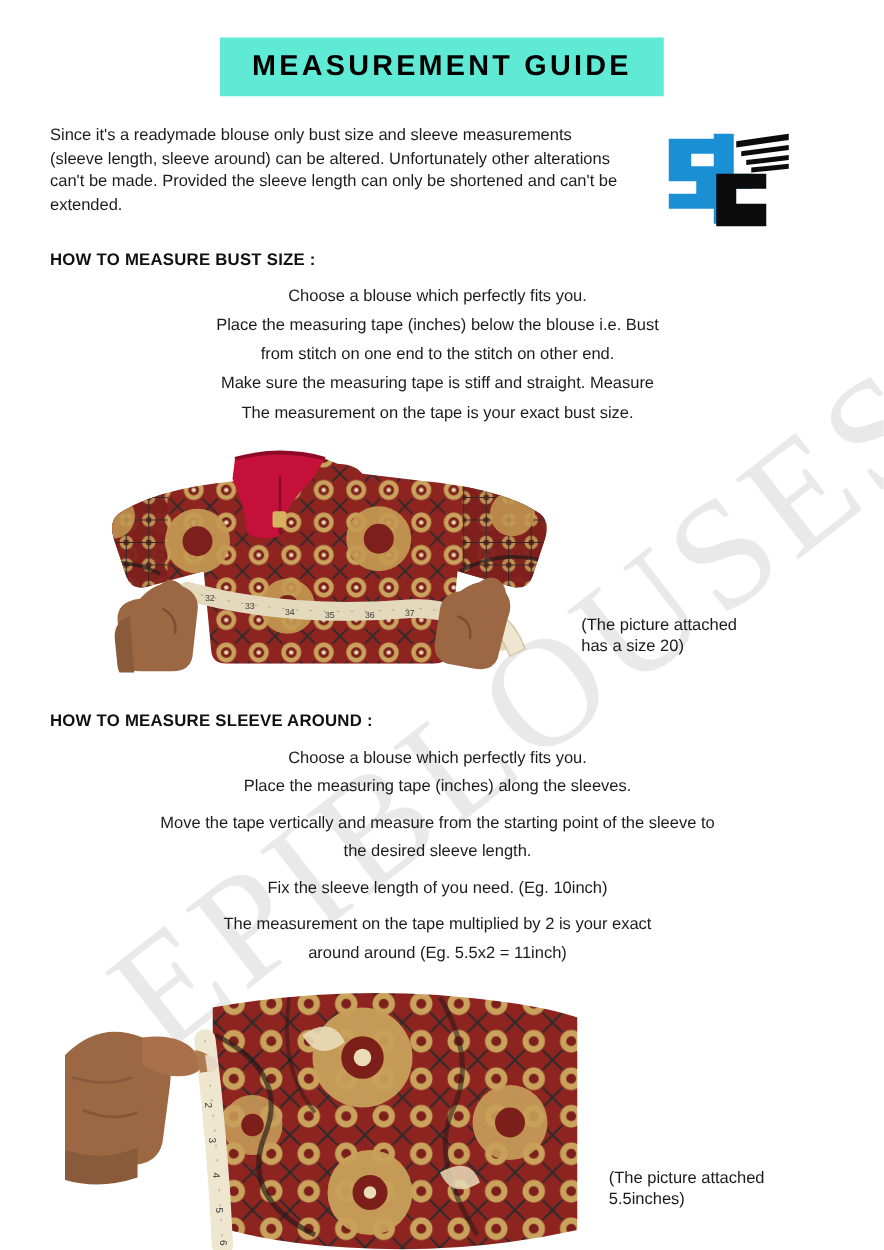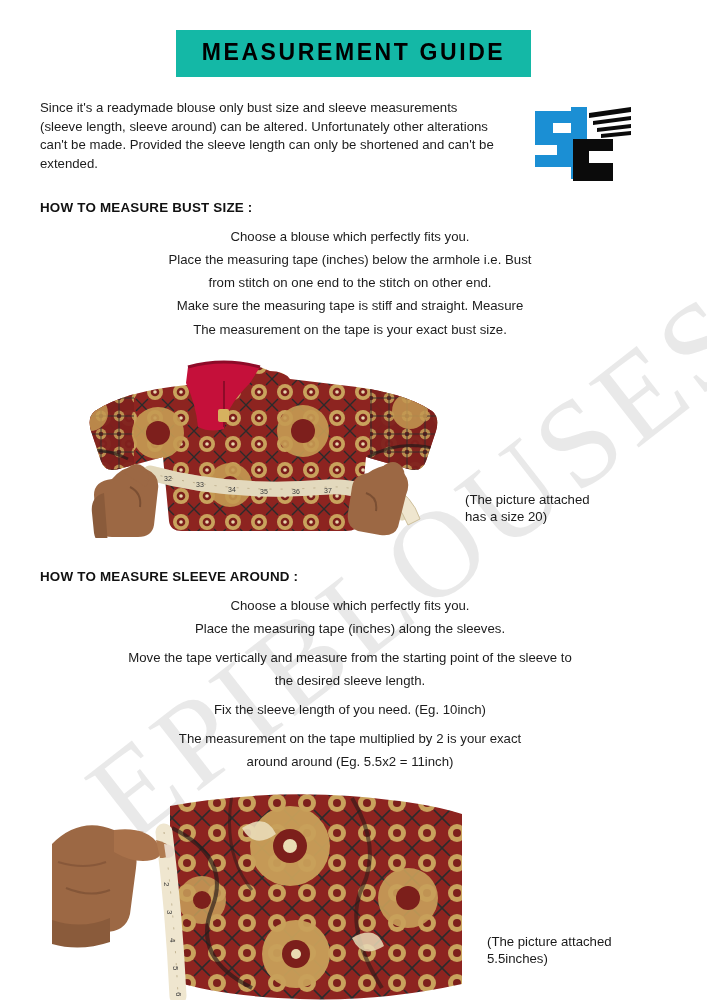--- a/index.html
+++ b/index.html
@@ -47,21 +47,21 @@
     padding: 0 0 0 0;
   }
 
   
   .title-wrap {
     margin: 30px 0 0 0;
     display: flex;
     justify-content: center;
   }
   .title-box {
-    background: #14b8a6;
+    background: #5eead4;
     padding: 9px 26px 11px 26px;
     display: inline-block;
   }
   .title-box span {
     font-size: 23px;
     font-weight: bold;
     letter-spacing: 2.6px;
     color: #000;
     font-family: "Liberation Sans", sans-serif;
   }
@@ -179,21 +179,21 @@
       <path d="M66 28 L104 23 L104 27 L66 32 Z" fill="#0b0b0b"></path>
       <path d="M70 35 L104 31 L104 35 L70 39 Z" fill="#0b0b0b"></path>
       <path d="M74 41 L104 38 L104 42 L74 45 Z" fill="#0b0b0b"></path>
     </svg>
   </div>
 
   <div class="section-head">HOW TO MEASURE BUST SIZE :</div>
 
   <div class="body-lines">
     <p>Choose a blouse which perfectly fits you.</p>
-    <p>Place the measuring tape (inches) below the armhole i.e. Bust</p>
+    <p>Place the measuring tape (inches) below the blouse i.e. Bust</p>
     <p>from stitch on one end to the stitch on other end.</p>
     <p>Make sure the measuring tape is stiff and straight. Measure</p>
     <p>The measurement on the tape is your exact bust size.</p>
   </div>
 
   <div class="fig1-wrap">
     <svg class="fig1" viewBox="0 0 430 185">
       <defs>
         <pattern id="kalam" width="26" height="26" patternUnits="userSpaceOnUse">
           <rect width="26" height="26" fill="#8d2420"></rect>

